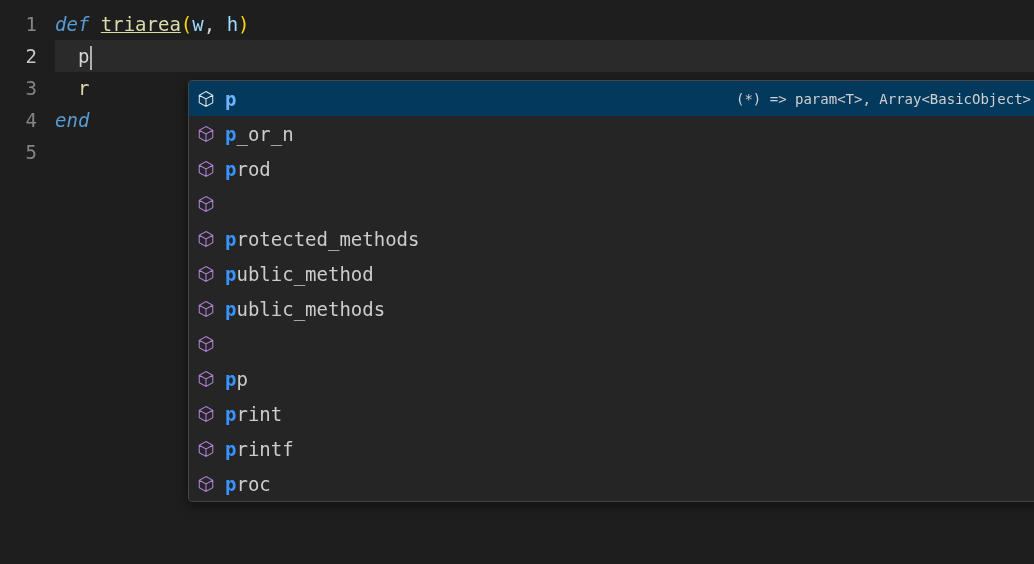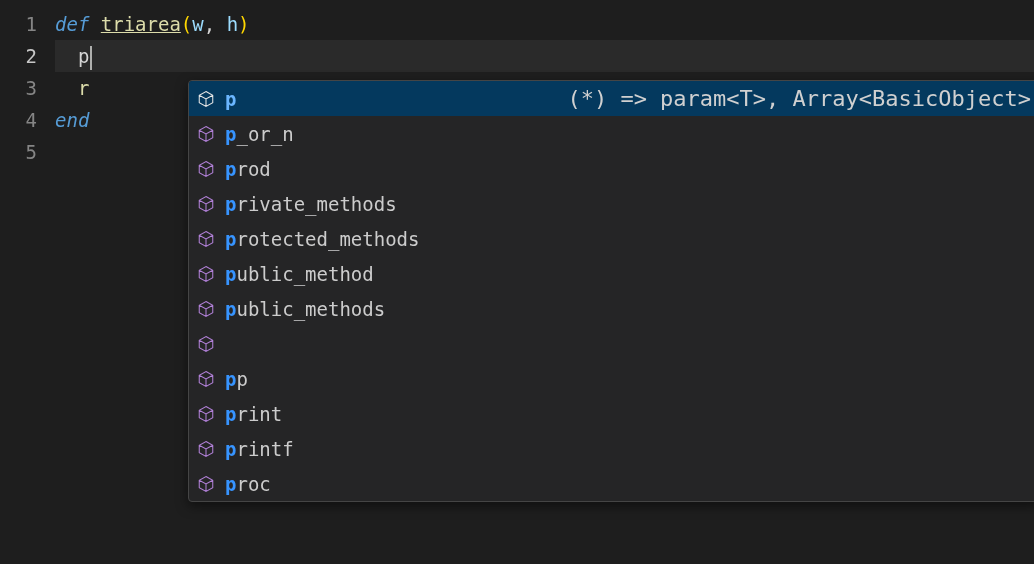--- a/index.html
+++ b/index.html
@@ -99,21 +99,21 @@
   .srow .label .hl {
     color: #3794ff;
     font-weight: 600;
   }
   .srow.selected .label { color: #ffffff; }
   .srow.selected .label .hl { color: #6bb6ff; }
   .srow .detail {
     flex: 1;
     text-align: right;
     color: #a0a0a0;
-    font-size: 22px;
+    font-size: 14px;
     white-space: nowrap;
     overflow: hidden;
     text-overflow: ellipsis;
   }
   .srow.selected .detail { color: #d0d0d0; }
 
   svg.module-icon { width: 18px; height: 18px; }
   .srow .icon svg path { stroke: #b180d7; fill: none; stroke-width: 1.4; }
   .srow.selected .icon svg path { stroke: #e6e6e6; }
 </style>
@@ -167,21 +167,20 @@
           </span>
           <span class="label"><span class="hl">p</span><span>rod</span></span>
           <span class="detail"></span>
         </div>
         <div class="srow">
           <span class="icon">
             <svg class="module-icon" viewBox="0 0 24 24">
               <path d="M12 2 L21 7 L21 17 L12 22 L3 17 L3 7 Z M3 7 L12 12 L21 7 M12 12 L12 22"></path>
             </svg>
           </span>
-          <span class="label"><span class="hl">p</span><span>rivate_methods</span></span>
           <span class="detail"></span>
         </div>
         <div class="srow">
           <span class="icon">
             <svg class="module-icon" viewBox="0 0 24 24">
               <path d="M12 2 L21 7 L21 17 L12 22 L3 17 L3 7 Z M3 7 L12 12 L21 7 M12 12 L12 22"></path>
             </svg>
           </span>
           <span class="label"><span class="hl">p</span><span>rotected_methods</span></span>
           <span class="detail"></span>

